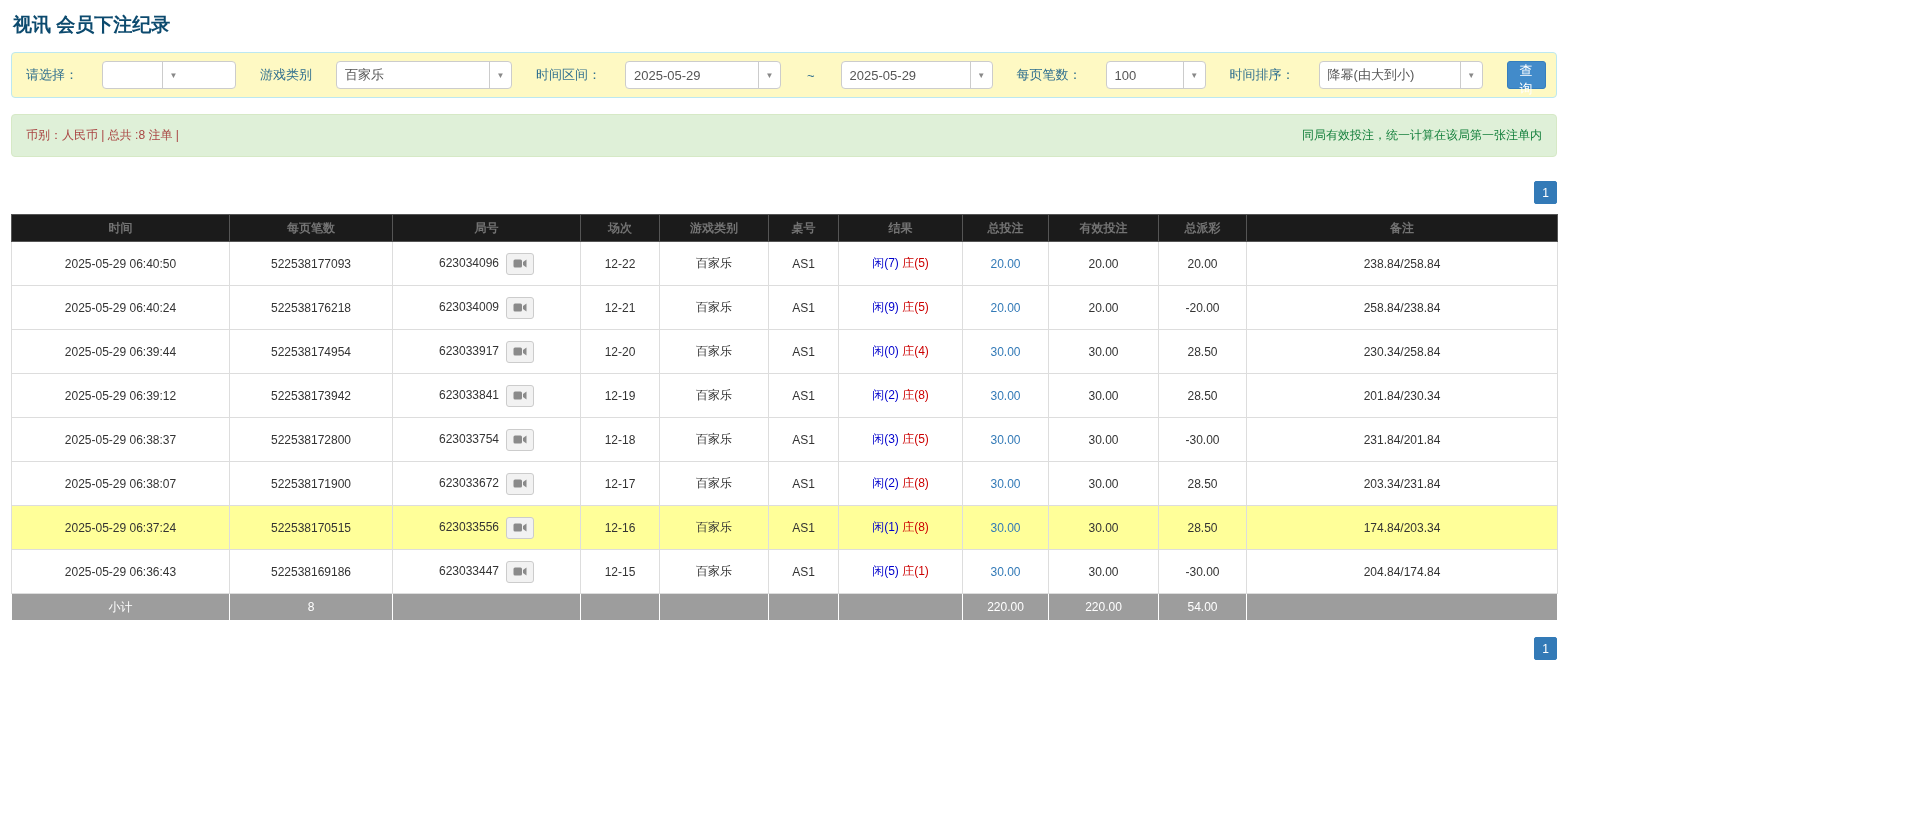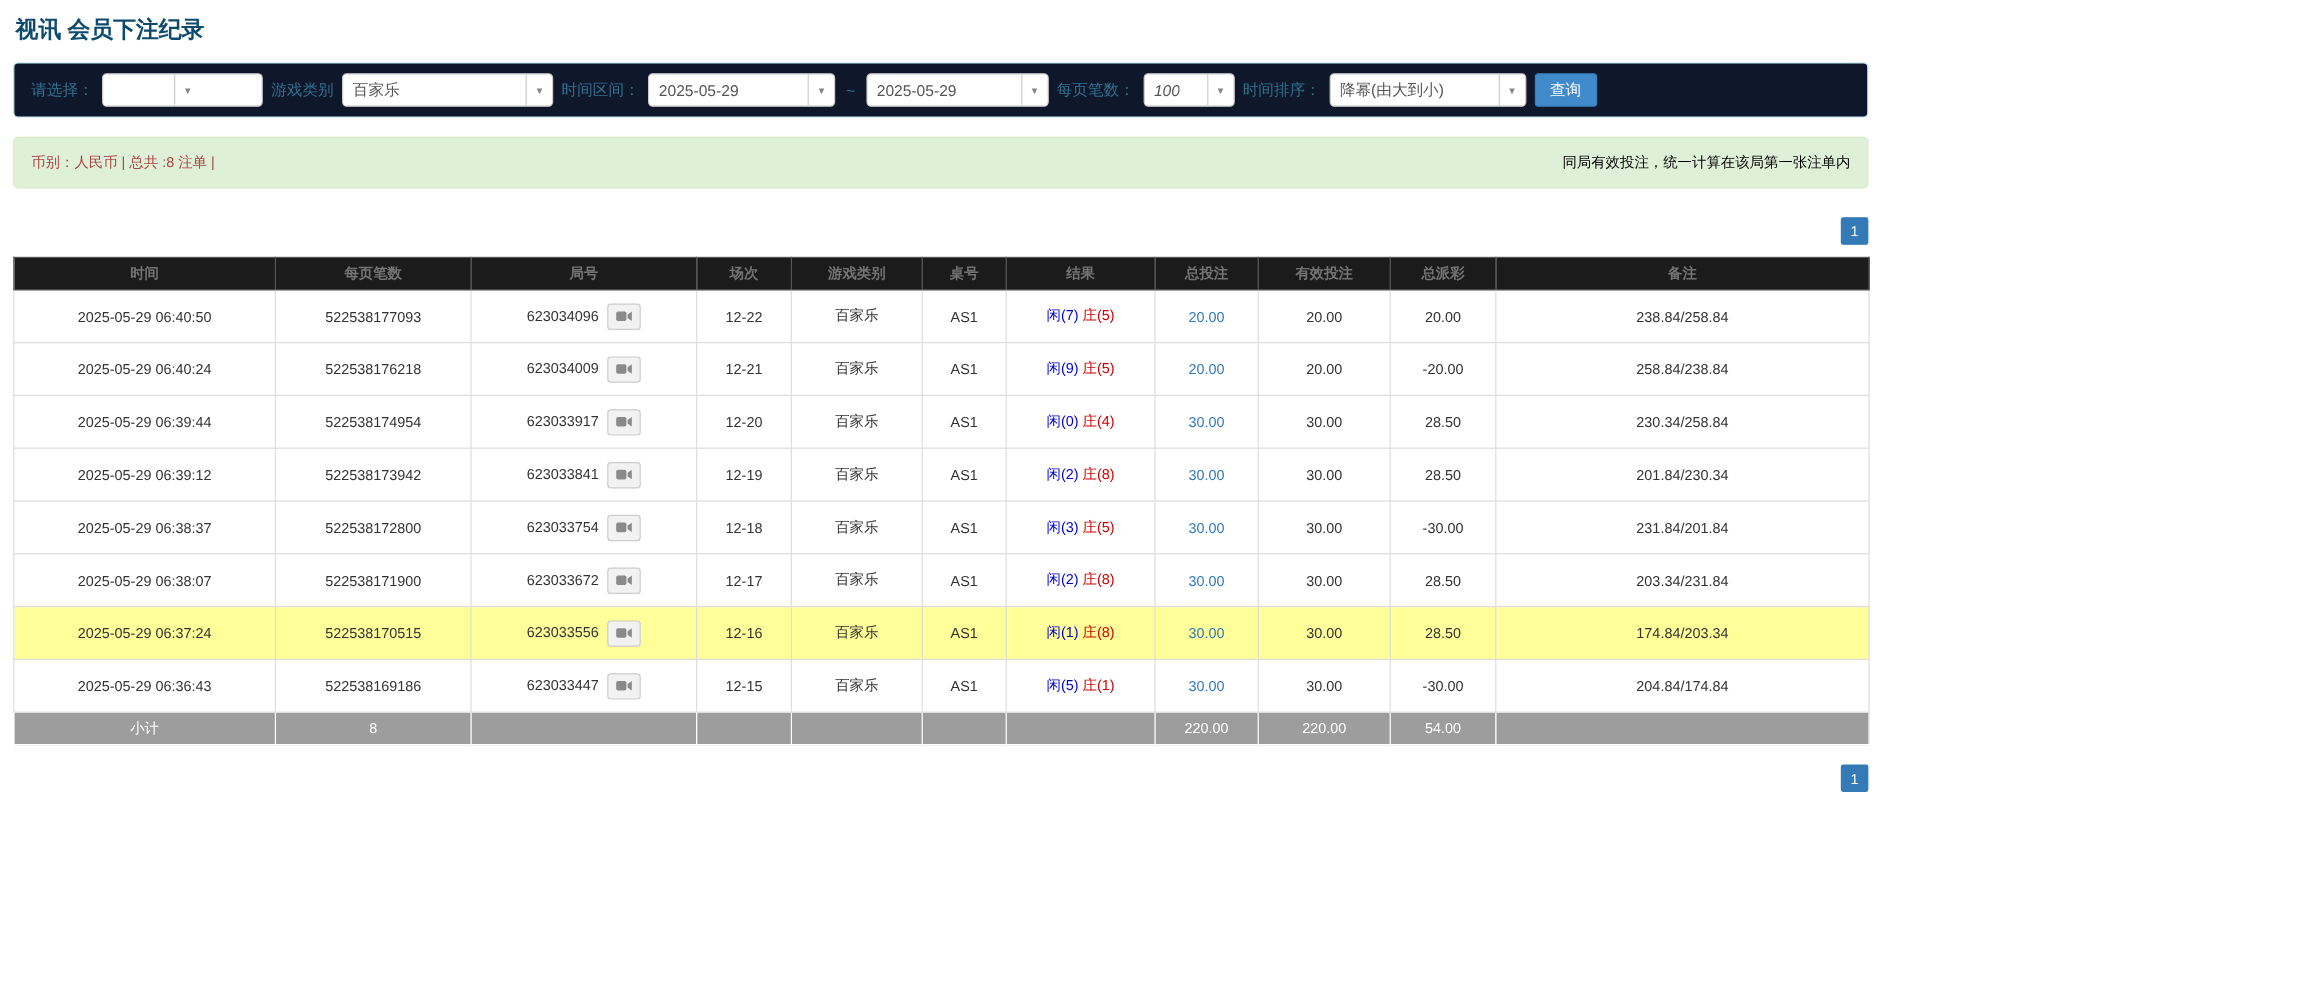--- a/index.html
+++ b/index.html
@@ -13,28 +13,28 @@
 
   .title {
     font-size: 19px;
     font-weight: 600;
     color: #0c4a6e;
     margin: 6px 0 14px 2px;
   }
 
   
   .filter-bar {
-    background: #0f172a;
+    background: #fef9c3;
     border: 1px solid #bce8f1;
     border-radius: 4px;
     padding: 8px 14px;
     height: 46px;
     display: flex;
     align-items: center;
-    gap: 7px;
+    gap: 24px;
     font-size: 13px;
     color: #31708f;
   }
   .flabel { white-space: nowrap; }
   .select {
     background: #fff;
     border: 1px solid #ccc;
     border-radius: 4px;
     height: 28px;
     display: inline-flex;
@@ -54,21 +54,21 @@
     justify-content: center;
     width: 22px;
     color: #888;
     font-size: 8px;
     flex: none;
   }
   .w-querytype { width: 134px; flex-direction: column; }
   .w-game     { width: 176px; }
   .w-datefrom { width: 156px; }
   .w-dateto   { width: 152px; }
-  .w-perpage  { width: 76px; font-style: italic; }
+  .w-perpage  { width: 100px; }
   .w-sort     { width: 164px; }
   .tilde { color: #31708f; padding: 0 2px; }
   .btn-search {
     background: #428bca;
     border: 1px solid #357ebd;
     color: #fff;
     border-radius: 3px;
     height: 28px;
     padding: 0 12px;
     font-size: 13px;
@@ -82,21 +82,21 @@
     background: #dff0d8;
     border: 1px solid #d6e9c6;
     border-radius: 4px;
     padding: 12px 14px;
     font-size: 12px;
     display: flex;
     justify-content: space-between;
     align-items: center;
   }
   .summary-left  { color: #a94442; }
-  .summary-right { color: #000000; }
+  .summary-right { color: #15803d; }
 
   
   .pagination { display: flex; justify-content: flex-end; }
   .pagination.top    { margin: 24px 0 10px; }
   .pagination.bottom { margin: 16px 0 10px; }
   .page-btn {
     background: #337ab7;
     border: 1px solid #337ab7;
     color: #fff;
     min-width: 23px;

